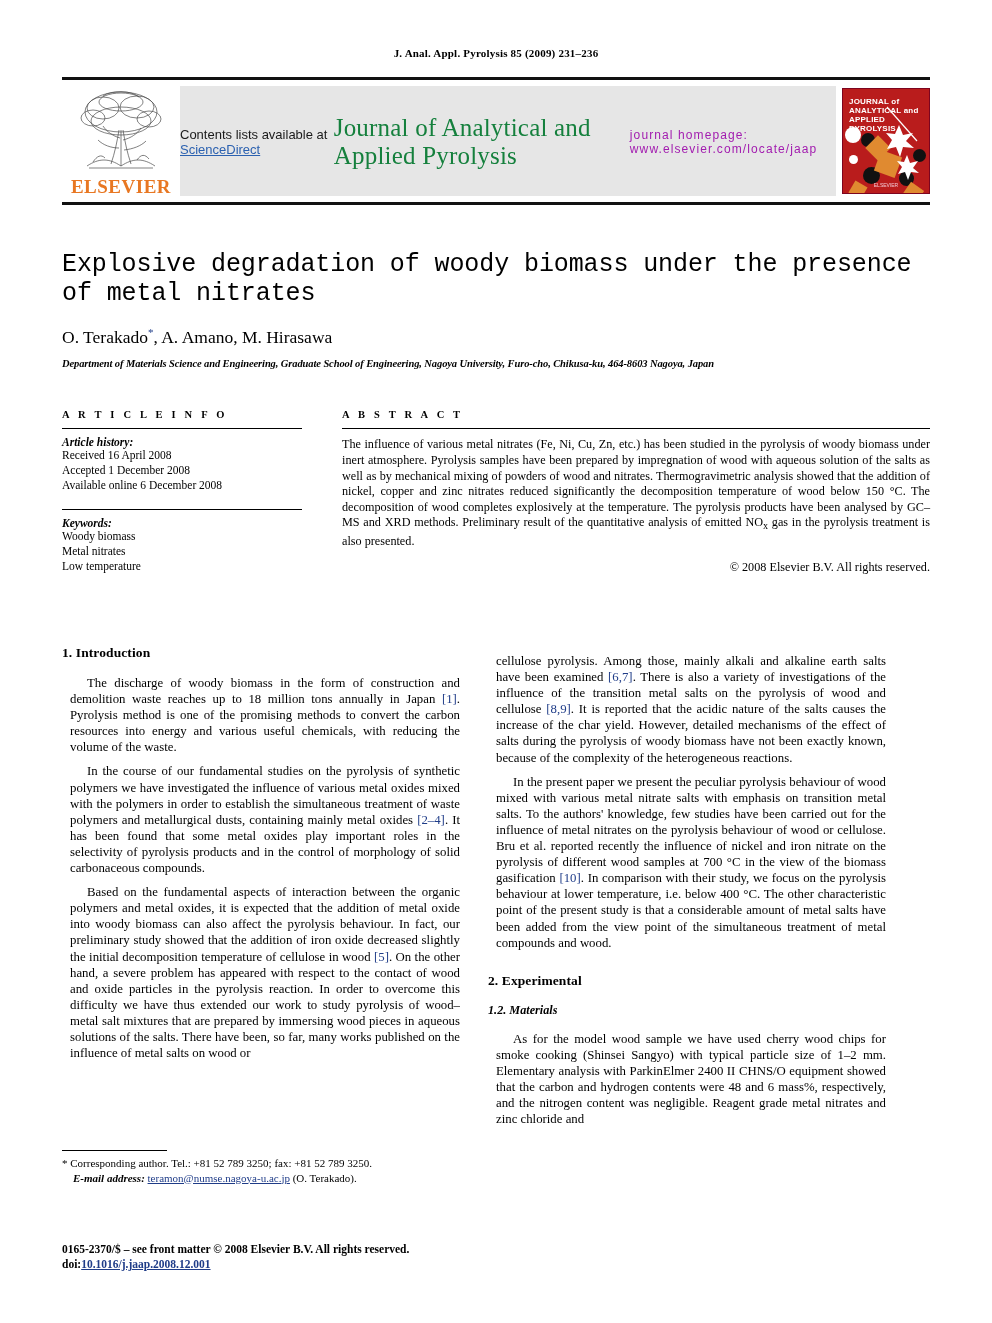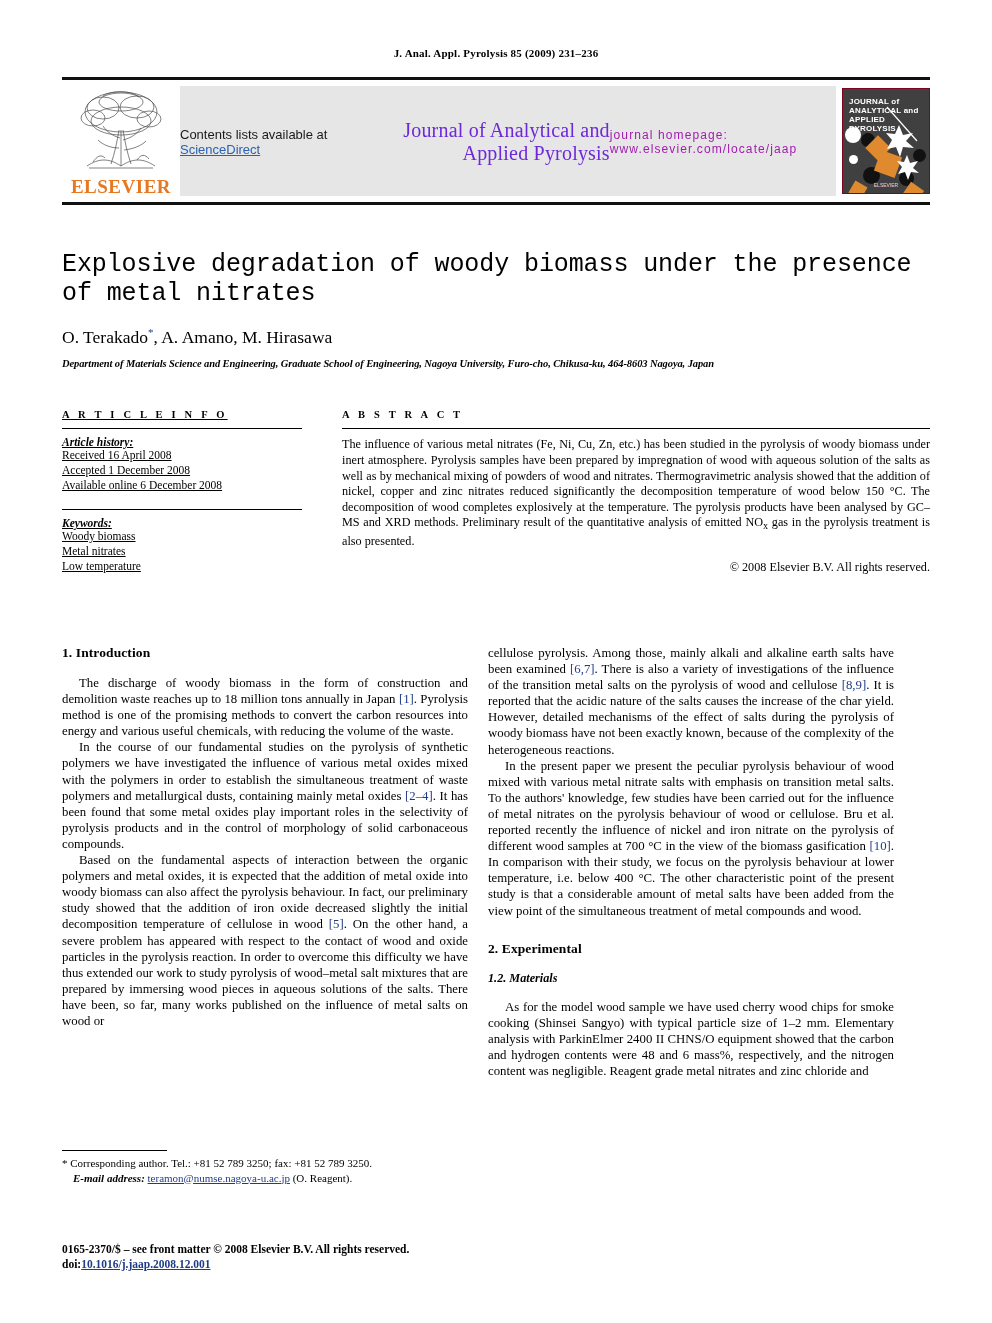--- a/index.html
+++ b/index.html
@@ -66,41 +66,40 @@
   .contents-line {
     font-size: 13px;
     font-family: "Liberation Sans", sans-serif;
     color: #1a1a1a;
   }
   .contents-line .sd {
     color: #2B61B0;
   }
   .journal-title {
     font-family: "Liberation Serif", serif;
-    font-size: 20px;
-    color: #6d28d9;
+    font-size: 25px;
+    color: #15803d;
     letter-spacing: .2px;
-    text-align: right;
   }
   .homepage-line {
     font-family: "Liberation Sans", sans-serif;
     font-size: 12px;
     letter-spacing: 1.1px;
     color: #a21caf;
   }
   .cover-thumb {
     flex: 0 0 88px;
     width: 88px;
     margin-left: 6px;
     position: relative;
   }
   .cover-inner {
     position: absolute;
     inset: 2px 0 2px 0;
-    background: #404040;
+    background: #b91c1c;
     overflow: hidden;
     border: 1px solid #7d041f;
   }
   .cover-txt {
     position: absolute;
     left: 6px; top: 8px;
     color: #fff;
     font-family: "Liberation Sans", sans-serif;
     font-size: 8px;
     font-weight: bold;
@@ -140,21 +139,21 @@
     letter-spacing: -.1px;
     margin: 0;
   }
 
   
   .inforow {
     margin: 40px 62px 0 62px;
     display: flex;
     gap: 40px;
   }
-  .col-info { flex: 0 0 240px; text-decoration: underline; }
+  .col-info { flex: 0 0 240px; }
   .col-abs  { flex: 1 1 auto; }
   .sechead {
     font-family: "Liberation Serif", serif;
     font-weight: bold;
     font-size: 10.5px;
     letter-spacing: 3.2px;
     margin-bottom: 8px;
   }
   .rule { border-top: 1.6px solid #000; }
   .info-group { padding-top: 7px; padding-bottom: 6px; }
@@ -193,21 +192,21 @@
   }
   h2.head.spaced { margin-top: 22px; }
   h3.subhead {
     font-family: "Liberation Serif", serif;
     font-size: 12.2px;
     font-weight: bold;
     font-style: italic;
     margin: 0 0 13px 0;
   }
   p.para {
-    margin: 0;
+    margin: 8px;
     font-size: 12.8px;
     line-height: 16.1px;
     text-align: justify;
     text-indent: 17px;
     hyphens: none;
   }
   a.ref-link { color:#1F3C88; text-decoration:none; }
 
   
   .footnote {
@@ -388,21 +387,21 @@
 
   <div class="footnote">
     <div class="fn-rule"></div>
     <div class="fn-line">
       <span>*</span>
       <span>Corresponding author. Tel.: +81 52 789 3250; fax: +81 52 789 3250.</span>
     </div>
     <div class="fn-line" style="text-indent:0;padding-left:11px;">
       <span class="em">E-mail address:</span>
       <a href="#" class="mail">teramon@numse.nagoya-u.ac.jp</a>
-      <span>(O. Reagent).</span>
+      <span>(O. Terakado).</span>
     </div>
   </div>
 
   <div class="pagefoot">
     <div>0165-2370/$ – see front matter © 2008 Elsevier B.V. All rights reserved.</div>
     <div><span>doi:</span><a href="#" class="doi">10.1016/j.jaap.2008.12.001</a></div>
   </div>
 
 </div>
 

